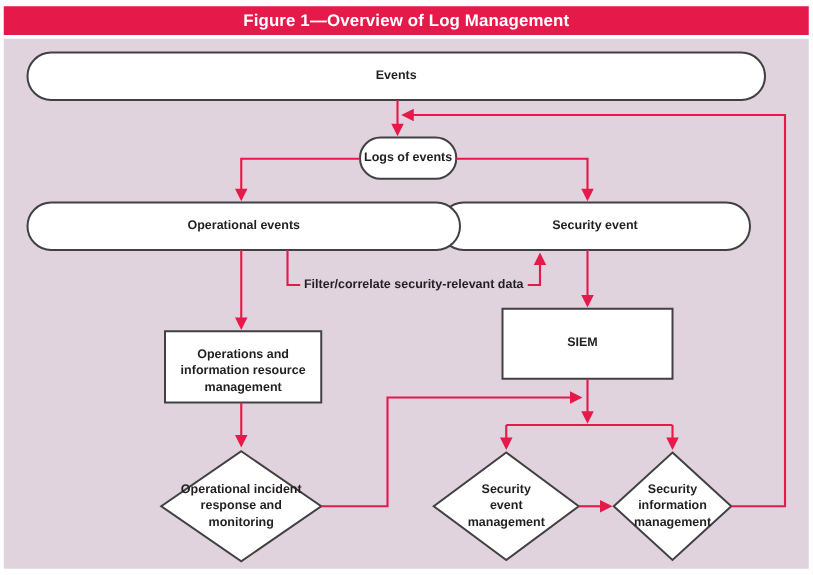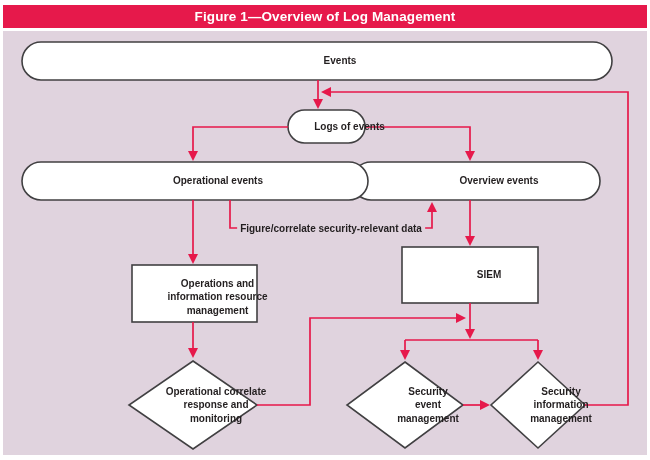--- a/index.html
+++ b/index.html
@@ -26,21 +26,20 @@
   .shape{fill:#ffffff;stroke:#414042;stroke-width:1.6;}
   .edge{fill:none;stroke:#E6194B;stroke-width:1.7;}
   .head{fill:#E6194B;stroke:none;}
   .node-label{
     position:absolute;
     display:flex;align-items:center;justify-content:center;
     text-align:center;
     color:#231F20;font-size:10px;font-weight:bold;line-height:1.35;
     white-space:pre-line;
     pointer-events:none;
-    padding-left:23px;
   }
   .edge-label{
     position:absolute;
     transform:translate(-50%,-50%);
     background:#E0D3DE;
     padding:1px 3px;
     color:#231F20;font-size:10px;font-weight:bold;
     white-space:nowrap;
     pointer-events:none;
   }
@@ -128,35 +127,35 @@
       <polygon class="head" points="490,405 480,400 480,410"></polygon>
     </g>
   </svg>
 
   <div class="node-label" style="left:22px;top:42px;width:590px;height:38px;">Events</div>
 
   <div class="node-label" style="left:22px;top:162px;width:346px;height:38px;">Operational events</div>
 
   <div class="node-label" style="left:286px;top:110px;width:81px;height:33px;">Logs of events</div>
 
-  <div class="node-label" style="left:352px;top:162px;width:248px;height:38px;">Overview events</div>
+  <div class="node-label" style="left:352px;top:162px;width:248px;height:38px;">Security event</div>
 
   <div class="node-label" style="left:132px;top:265px;width:125px;height:64px;">Operations and
 information resource
 management</div>
 
   <div class="node-label" style="left:402px;top:247px;width:128px;height:56px;">SIEM</div>
 
-  <div class="node-label" style="left:113px;top:370px;width:160px;height:70px;">Operational correlate
+  <div class="node-label" style="left:113px;top:370px;width:160px;height:70px;">Operational incident
 response and
 monitoring</div>
 
   <div class="node-label" style="left:345px;top:370px;width:120px;height:70px;">Security
 event
 management</div>
 
   <div class="node-label" style="left:478px;top:370px;width:120px;height:70px;">Security
 information
 management</div>
 
-  <div class="edge-label" style="left:331px;top:228px;">Figure/correlate security-relevant data</div>
+  <div class="edge-label" style="left:331px;top:228px;">Filter/correlate security-relevant data</div>
 
 </div>
 
 </body></html>

